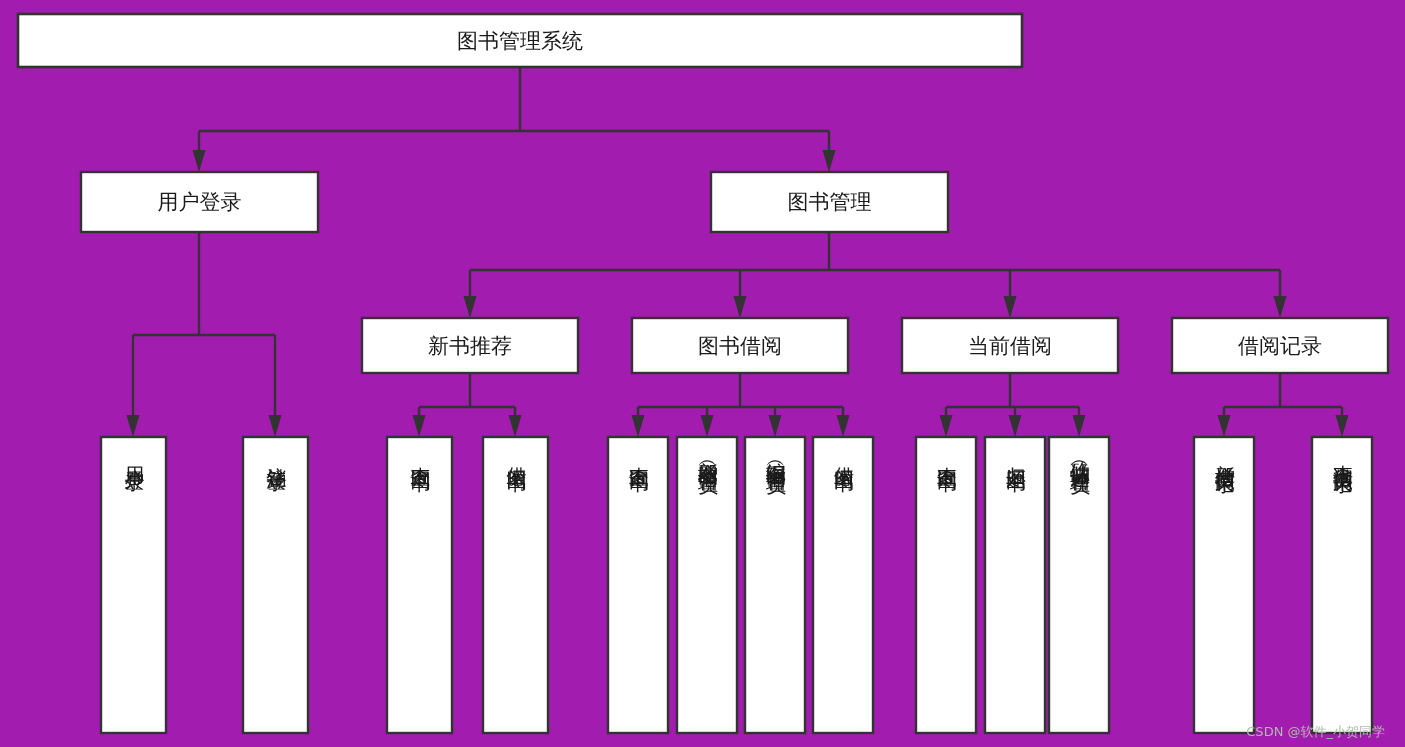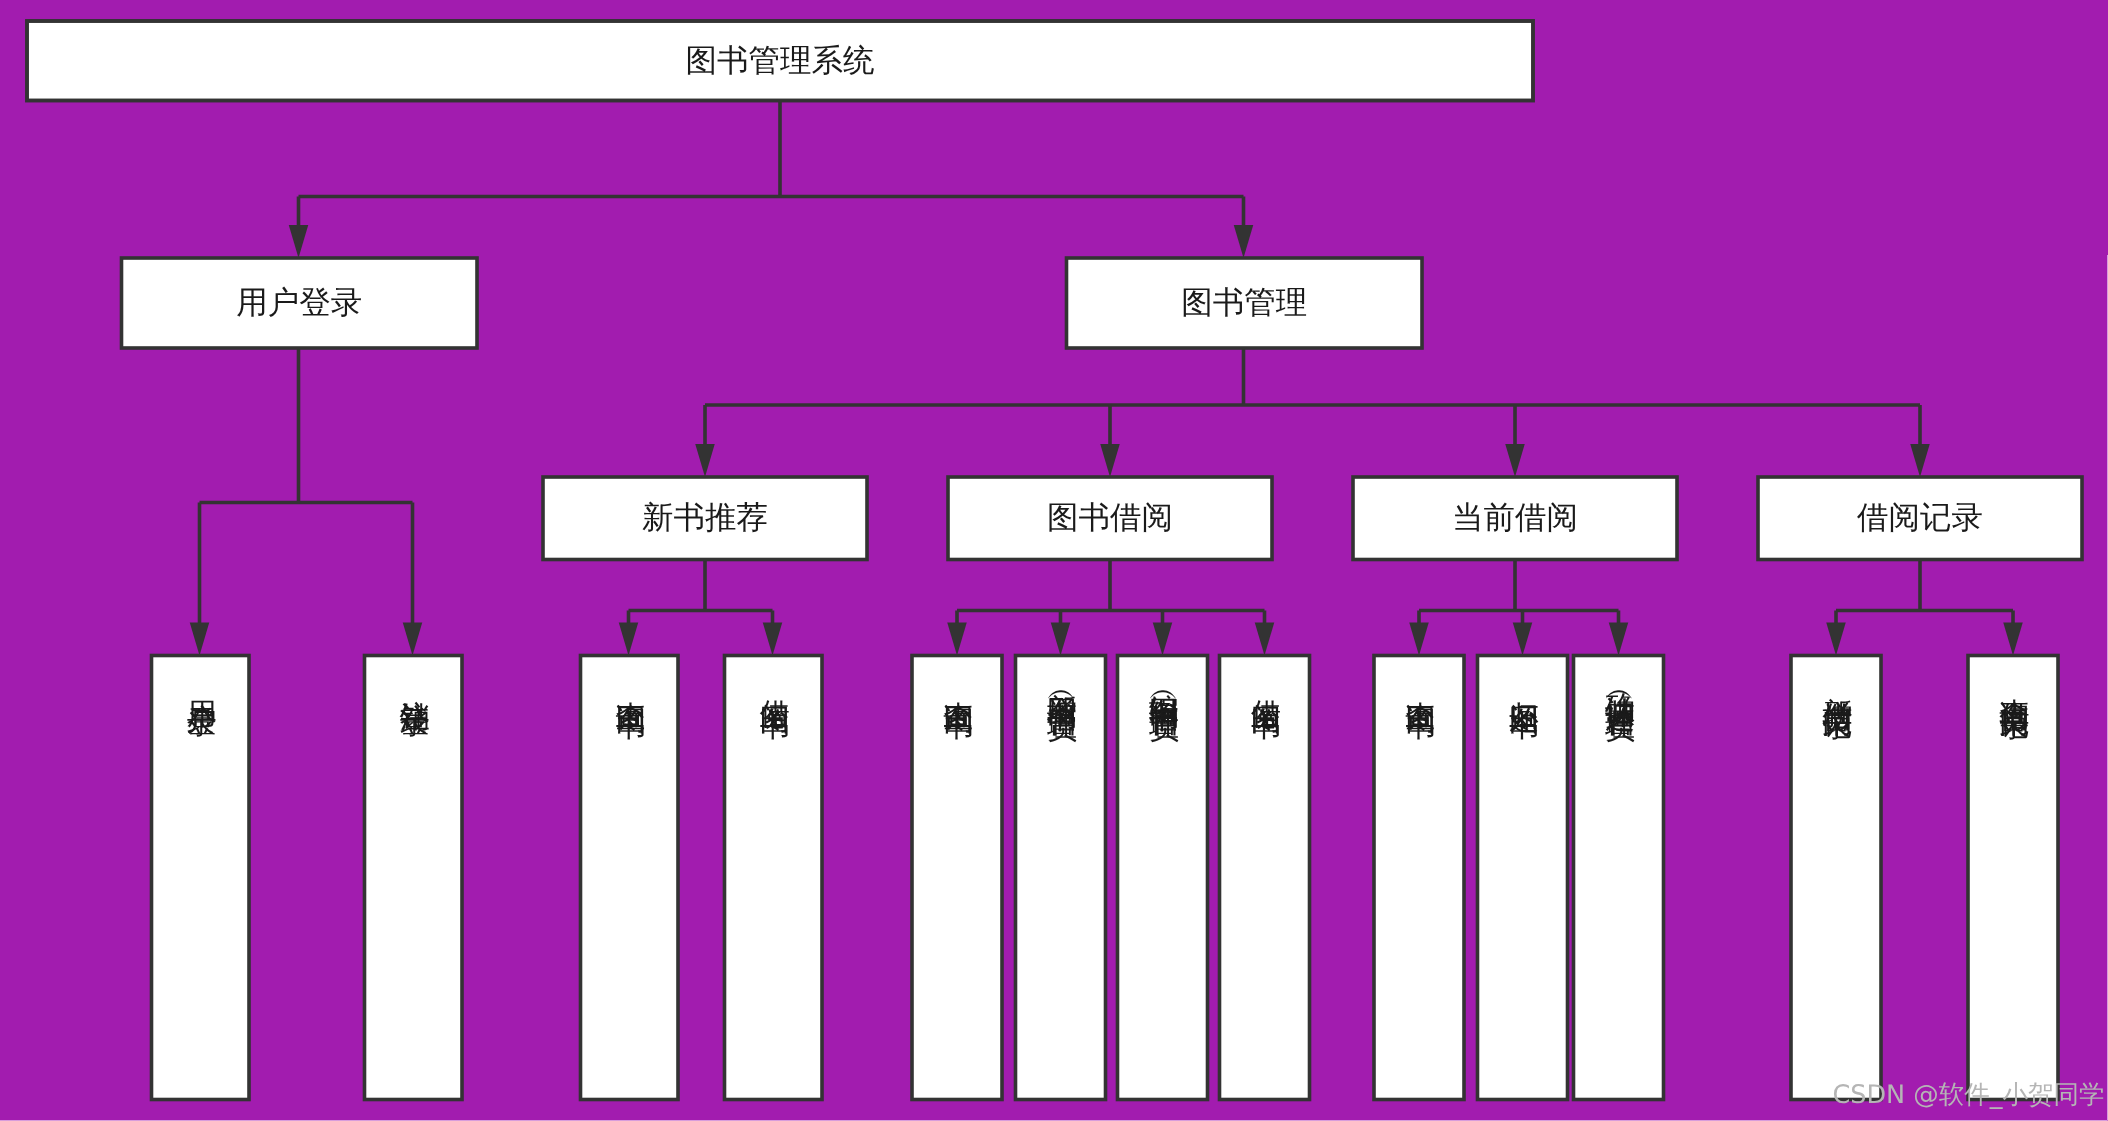--- a/index.html
+++ b/index.html
@@ -52,24 +52,24 @@
     dominant-baseline: middle;
   }
   .node-label.vertical {
     font-size: 20px;
     writing-mode: vertical-rl;
     text-orientation: upright;
     letter-spacing: 2px;
   }
   .watermark {
     position: absolute;
-    right: 2px;
+    right: 20px;
     bottom: 6px;
     font-family: "DejaVu Sans", "Liberation Sans", sans-serif;
-    font-size: 17px;
+    font-size: 13px;
     color: #b5b5b5;
     white-space: nowrap;
     user-select: none;
   }
 </style>
 </head>
 <body>
 
 <div id="diagram-root">
   <svg id="tree-svg" viewBox="0 0 1405 747">

